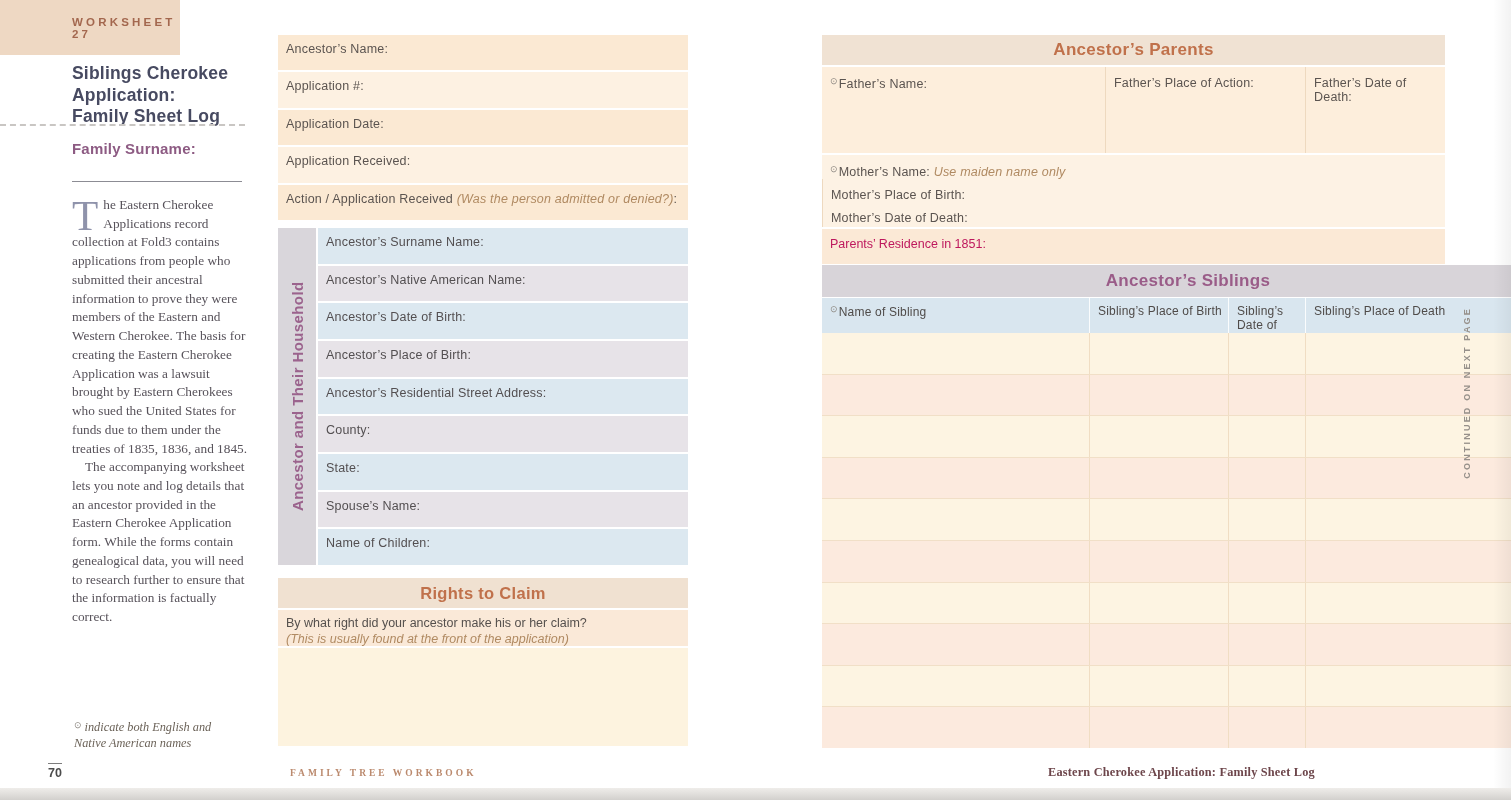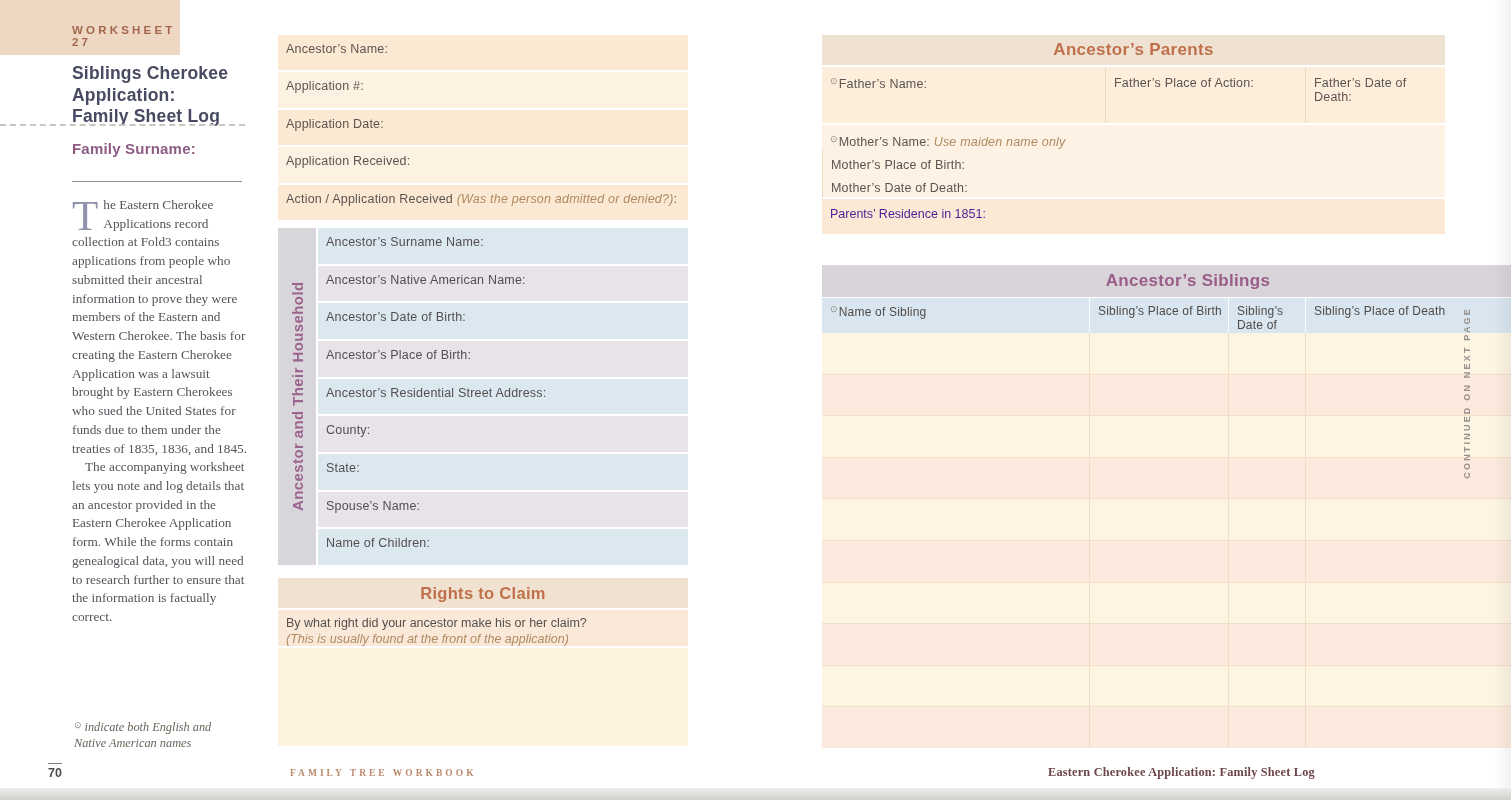--- a/index.html
+++ b/index.html
@@ -1,21 +1,21 @@
 <!DOCTYPE html>
 <html><head>
 <meta charset="utf-8">
 <style>
   html,body{margin:0;padding:0;}
   body{width:1511px;height:800px;background:#ffffff;font-family:"Liberation Sans",sans-serif;position:relative;overflow:hidden;}
   .spread{position:absolute;inset:0;background:#fff;}
 
   
   .corner-block{position:absolute;left:0;top:0;width:180px;height:55px;background:#eed8c3;}
-  .tab-label{position:absolute;left:72px;bottom:7px;font-size:11.5px;font-weight:bold;letter-spacing:3.2px;color:#a3674e;}
+  .tab-label{position:absolute;left:72px;bottom:15px;font-size:11.5px;font-weight:bold;letter-spacing:3.2px;color:#a3674e;}
   .page-title{position:absolute;left:72px;top:63px;width:210px;margin:0;font-size:17.5px;line-height:1.24;font-weight:bold;color:#474a61;letter-spacing:0.2px;}
   .dashed-rule{position:absolute;left:0;top:124px;width:245px;border-top:2px dashed #c9c6c3;}
   .surname-label{position:absolute;left:72px;top:140px;font-size:15px;font-weight:bold;color:#8d5b83;letter-spacing:0.2px;}
   .surname-rule{position:absolute;left:72px;top:181px;width:170px;border-top:1.5px solid #8c8c94;}
   .intro{position:absolute;left:72px;top:196px;width:179px;font-family:"Liberation Serif",serif;font-size:13.3px;line-height:1.41;color:#57525a;}
   .intro p{margin:0;}
   .dropcap{float:left;font-size:43px;line-height:33px;padding:3px 5px 0 0;color:#8f93ab;}
   .intro .p2{text-indent:13px;}
   .footnote{position:absolute;left:74px;top:719px;width:195px;font-family:"Liberation Serif",serif;font-style:italic;font-size:12.3px;line-height:1.32;color:#6b6258;}
   .fn-sym{font-style:normal;font-size:9px;color:#8f8a84;vertical-align:3px;margin-right:3px;}
@@ -49,23 +49,23 @@
   .rights-header{height:30px;background:#f0e1d1;text-align:center;line-height:30px;font-weight:bold;font-size:16.5px;color:#c0714b;letter-spacing:0.3px;}
   .rights-q{margin-top:2px;height:36px;box-sizing:border-box;background:#fae9d8;padding:5px 8px 0 8px;font-size:12.5px;color:#55504d;line-height:1.28;}
   .rights-empty{margin-top:2px;height:98px;background:#fdf3df;}
 
   
   .parents{position:absolute;left:822px;top:35px;width:623px;}
   .sec-header{height:30px;text-align:center;font-weight:bold;font-size:17px;line-height:30px;letter-spacing:0.3px;}
   .sec-header.beige{background:#f0e2d3;color:#c0714b;}
   .sec-header.lav{background:#d8d4d9;color:#9a5c88;height:32px;line-height:32px;}
   .p-row{display:flex;margin-top:2px;}
-  .p-r1{height:56px;background:#fdeedc;}
+  .p-r1{height:86px;background:#fdeedc;}
   .p-r2{height:72px;background:#fdf2e4;flex-direction:column;}
-  .p-r3{height:35px;background:#fbe9d6;box-sizing:border-box;padding:8px 8px 0 8px;font-size:12.5px;color:#4c1d95;}
+  .p-r3{height:35px;background:#fbe9d6;box-sizing:border-box;padding:8px 8px 0 8px;font-size:12.5px;color:#be185d;}
   .p-cell{box-sizing:border-box;padding:9px 8px 0 8px;font-size:12.5px;color:#5b5450;letter-spacing:0.2px;}
   .p-c1{width:283px;}
   .p-c2{width:200px;border-left:1px solid #eed9bf;}
   .p-c3{flex:1;border-left:1px solid #eed9bf;}
   .marker{font-size:9px;color:#8f8a84;vertical-align:4px;margin-right:1px;}
 
   
   .siblings{position:absolute;left:822px;top:265px;width:732px;}
   .sib-colheads{display:flex;margin-top:1px;background:#d9e6ef;height:35px;}
   .sc{box-sizing:border-box;padding:6px 6px 0 8px;font-size:12px;color:#4f4b49;line-height:1.18;letter-spacing:0.2px;}

